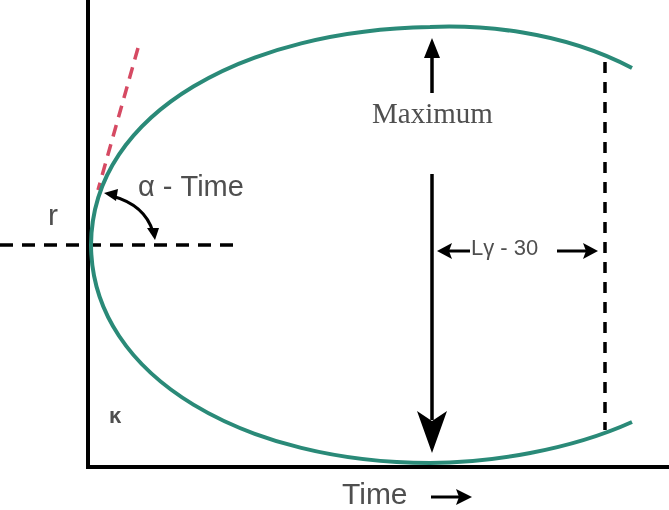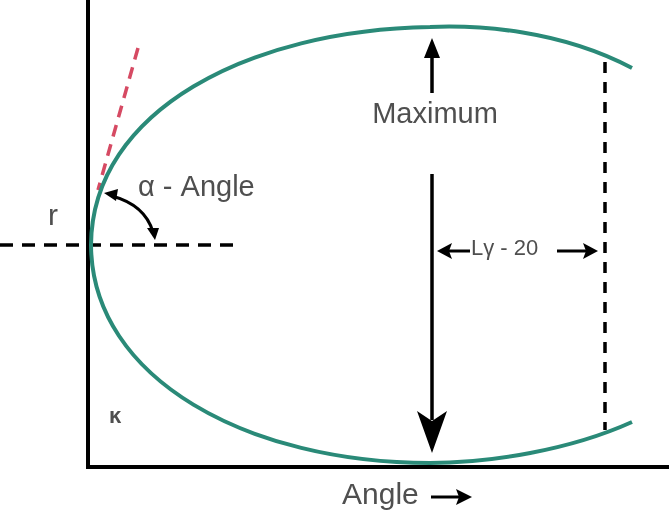--- a/index.html
+++ b/index.html
@@ -1,21 +1,21 @@
 <!DOCTYPE html>
 <html><head>
   <meta charset="utf-8">
   <style>
     html, body { margin: 0; padding: 0; background: #ffffff; }
     body { width: 669px; height: 510px; position: relative; overflow: hidden; font-family: "Liberation Sans", "DejaVu Sans", sans-serif; }
     svg { position: absolute; left: 0; top: 0; }
     .lbl { position: absolute; color: #4f4f4f; white-space: nowrap; }
     .lbl-r { left: 48px; top: 198px; font-size: 30px; }
     .lbl-angle { left: 138px; top: 170px; font-size: 29px; }
-    .lbl-max { left: 372px; top: 95px; font-size: 29px; line-height: 36px; text-align: center; width: 126px; }
+    .lbl-max { left: 372px; top: 95px; font-size: 29px; line-height: 36px; width: 126px; font-family: Liberation Serif, serif; }
     .lbl-ly { left: 471px; top: 235px; font-size: 22px; }
     .lbl-k { left: 109px; top: 403px; font-size: 22px; font-weight: bold; }
     .lbl-time { left: 342px; top: 477px; font-size: 30px; }
   </style>
 </head>
 <body>
 
 <svg width="669" height="510" viewBox="0 0 669 510">
 
   <line x1="88" y1="0" x2="88" y2="467" stroke="#000" stroke-width="4"></line>
@@ -49,19 +49,19 @@
     <polygon points="598,251 583,243 586,251 583,259" fill="#000"></polygon>
   </g>
 
   <g>
     <line x1="431" y1="497" x2="460" y2="497" stroke="#000" stroke-width="3"></line>
     <polygon points="472,497 456,489 459,497 456,505" fill="#000"></polygon>
   </g>
 </svg>
 
 <div class="lbl lbl-r">r</div>
-<div class="lbl lbl-angle">α - Angle</div>
+<div class="lbl lbl-angle">α - Time</div>
 <div class="lbl lbl-max">
   <div>Maximum</div>
 </div>
-<div class="lbl lbl-ly">Lγ - 20</div>
+<div class="lbl lbl-ly">Lγ - 30</div>
 <div class="lbl lbl-k">ĸ</div>
-<div class="lbl lbl-time">Angle</div>
+<div class="lbl lbl-time">Time</div>
 
 </body></html>

